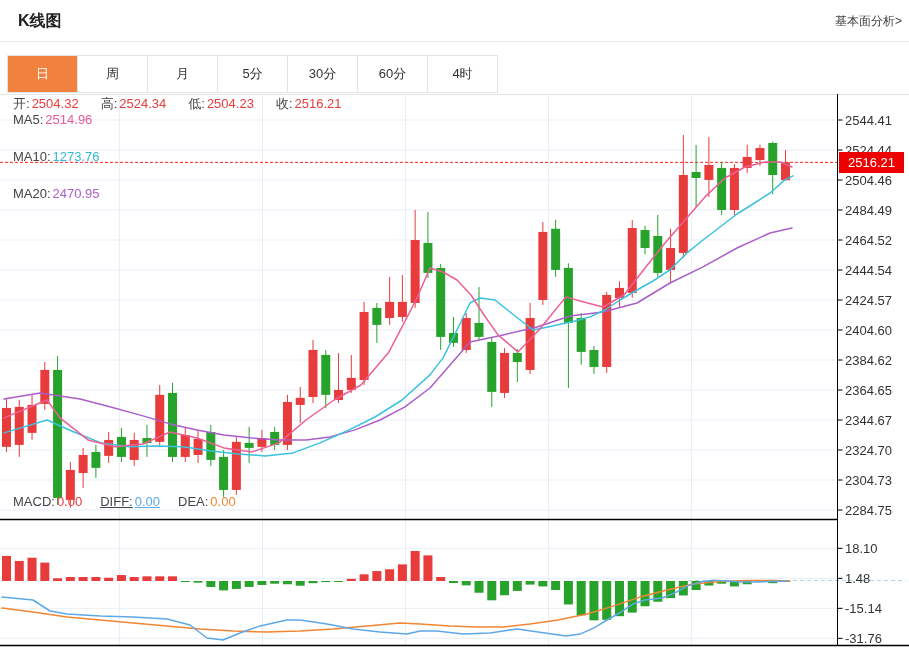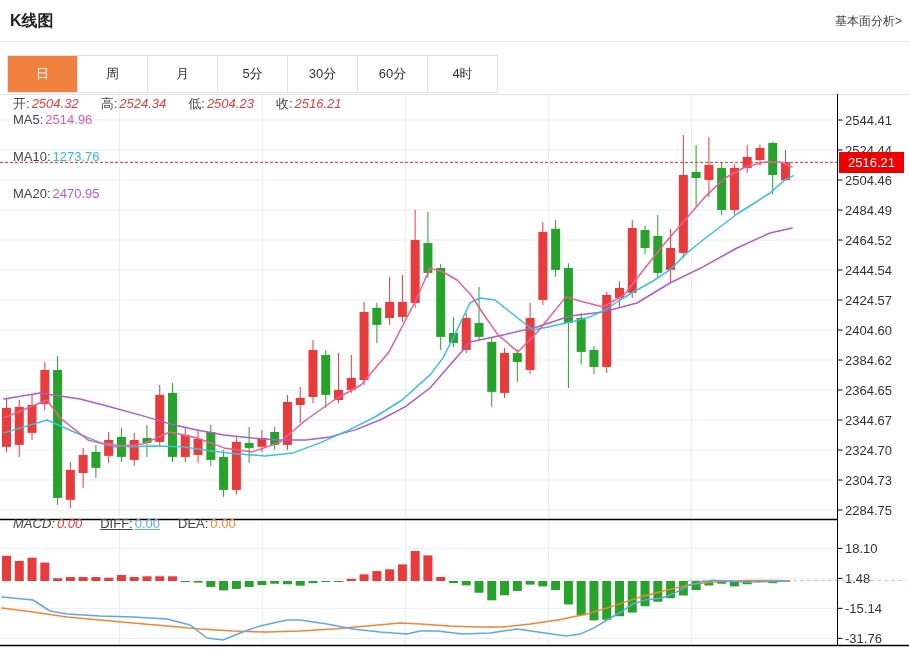--- a/index.html
+++ b/index.html
@@ -1,29 +1,29 @@
 <!DOCTYPE html>
 <html><head>
 <meta charset="utf-8">
 <style>
   html,body{margin:0;padding:0;}
   body{width:909px;height:654px;position:relative;background:#fff;overflow:hidden;
        font-family:"Liberation Sans",sans-serif;}
-  .page-title{position:absolute;top:11px;left:10px;font-size:16px;font-weight:bold;color:#222;text-align:center;}
+  .page-title{position:absolute;top:11px;left:18px;font-size:16px;font-weight:bold;color:#222;text-align:center;}
   .fa-link{position:absolute;top:13px;right:7px;font-size:12px;color:#404040;cursor:pointer;}
   .hdr-divider{position:absolute;top:41px;left:0;width:909px;height:0;border-top:1px solid #ebebeb;}
   .tabs{position:absolute;top:55px;left:7px;display:flex;border:1px solid #e3e3e3;background:#fff;}
   .tab{width:69px;height:36px;line-height:36px;text-align:center;font-size:13px;color:#333;
        border-right:1px solid #e3e3e3;cursor:pointer;background:#fff;}
   .tab:last-child{border-right:none;}
   .tab.active{background:#f0813e;color:#fff;}
   .inforow{position:absolute;left:13px;font-size:13px;display:flex;gap:22px;white-space:nowrap;z-index:3;}
   .pair .lbl{color:#454545;}
   .pair .val{margin-left:2px;}
-  .c-red{color:#e83b3b;font-style:italic;} .c-pink{color:#e85a9b;} .c-cyan{color:#2fb8d8;}
+  .c-red{color:#e83b3b;} .c-pink{color:#e85a9b;} .c-cyan{color:#2fb8d8;}
   .c-purple{color:#ab5ec9;} .c-blue{color:#5fa8e8;text-decoration:underline;} .c-orange{color:#f08633;text-align:right;}
   #chart-svg{position:absolute;top:0;left:0;z-index:1;}
   .price-tag{position:absolute;left:839px;width:65px;height:21px;line-height:21px;
              background:#ee0000;color:#fff;font-size:13px;text-align:center;z-index:4;}
 </style>
 </head>
 <body>
 
 <div class="page-title">K线图</div>
 <div class="fa-link">基本面分析&gt;</div>
@@ -304,19 +304,19 @@
   <span class="pair"><span class="lbl">低:</span><span class="val c-red">2504.23</span></span>
   <span class="pair"><span class="lbl">收:</span><span class="val c-red">2516.21</span></span>
 </div>
 
 <div class="inforow" style="top:112px;flex-direction:column;">
   <span class="pair c-pink"><span class="lbl c-pink">MA5:</span><span class="val">2514.96</span></span>
   <span class="pair c-cyan"><span class="lbl c-cyan">MA10:</span><span class="val">1273.76</span></span>
   <span class="pair c-purple"><span class="lbl c-purple">MA20:</span><span class="val">2470.95</span></span>
 </div>
 
-<div class="inforow" style="top:516px;gap:18px;">
+<div class="inforow" style="top:494px;gap:18px;">
   <span class="pair c-red"><span class="lbl c-red">MACD:</span><span class="val">0.00</span></span>
   <span class="pair c-blue"><span class="lbl c-blue">DIFF:</span><span class="val">0.00</span></span>
   <span class="pair c-orange"><span class="lbl c-orange">DEA:</span><span class="val">0.00</span></span>
 </div>
 
 <div class="price-tag" id="price-tag" style="top: 151.855px;">2516.21</div>
 
 </body></html>

